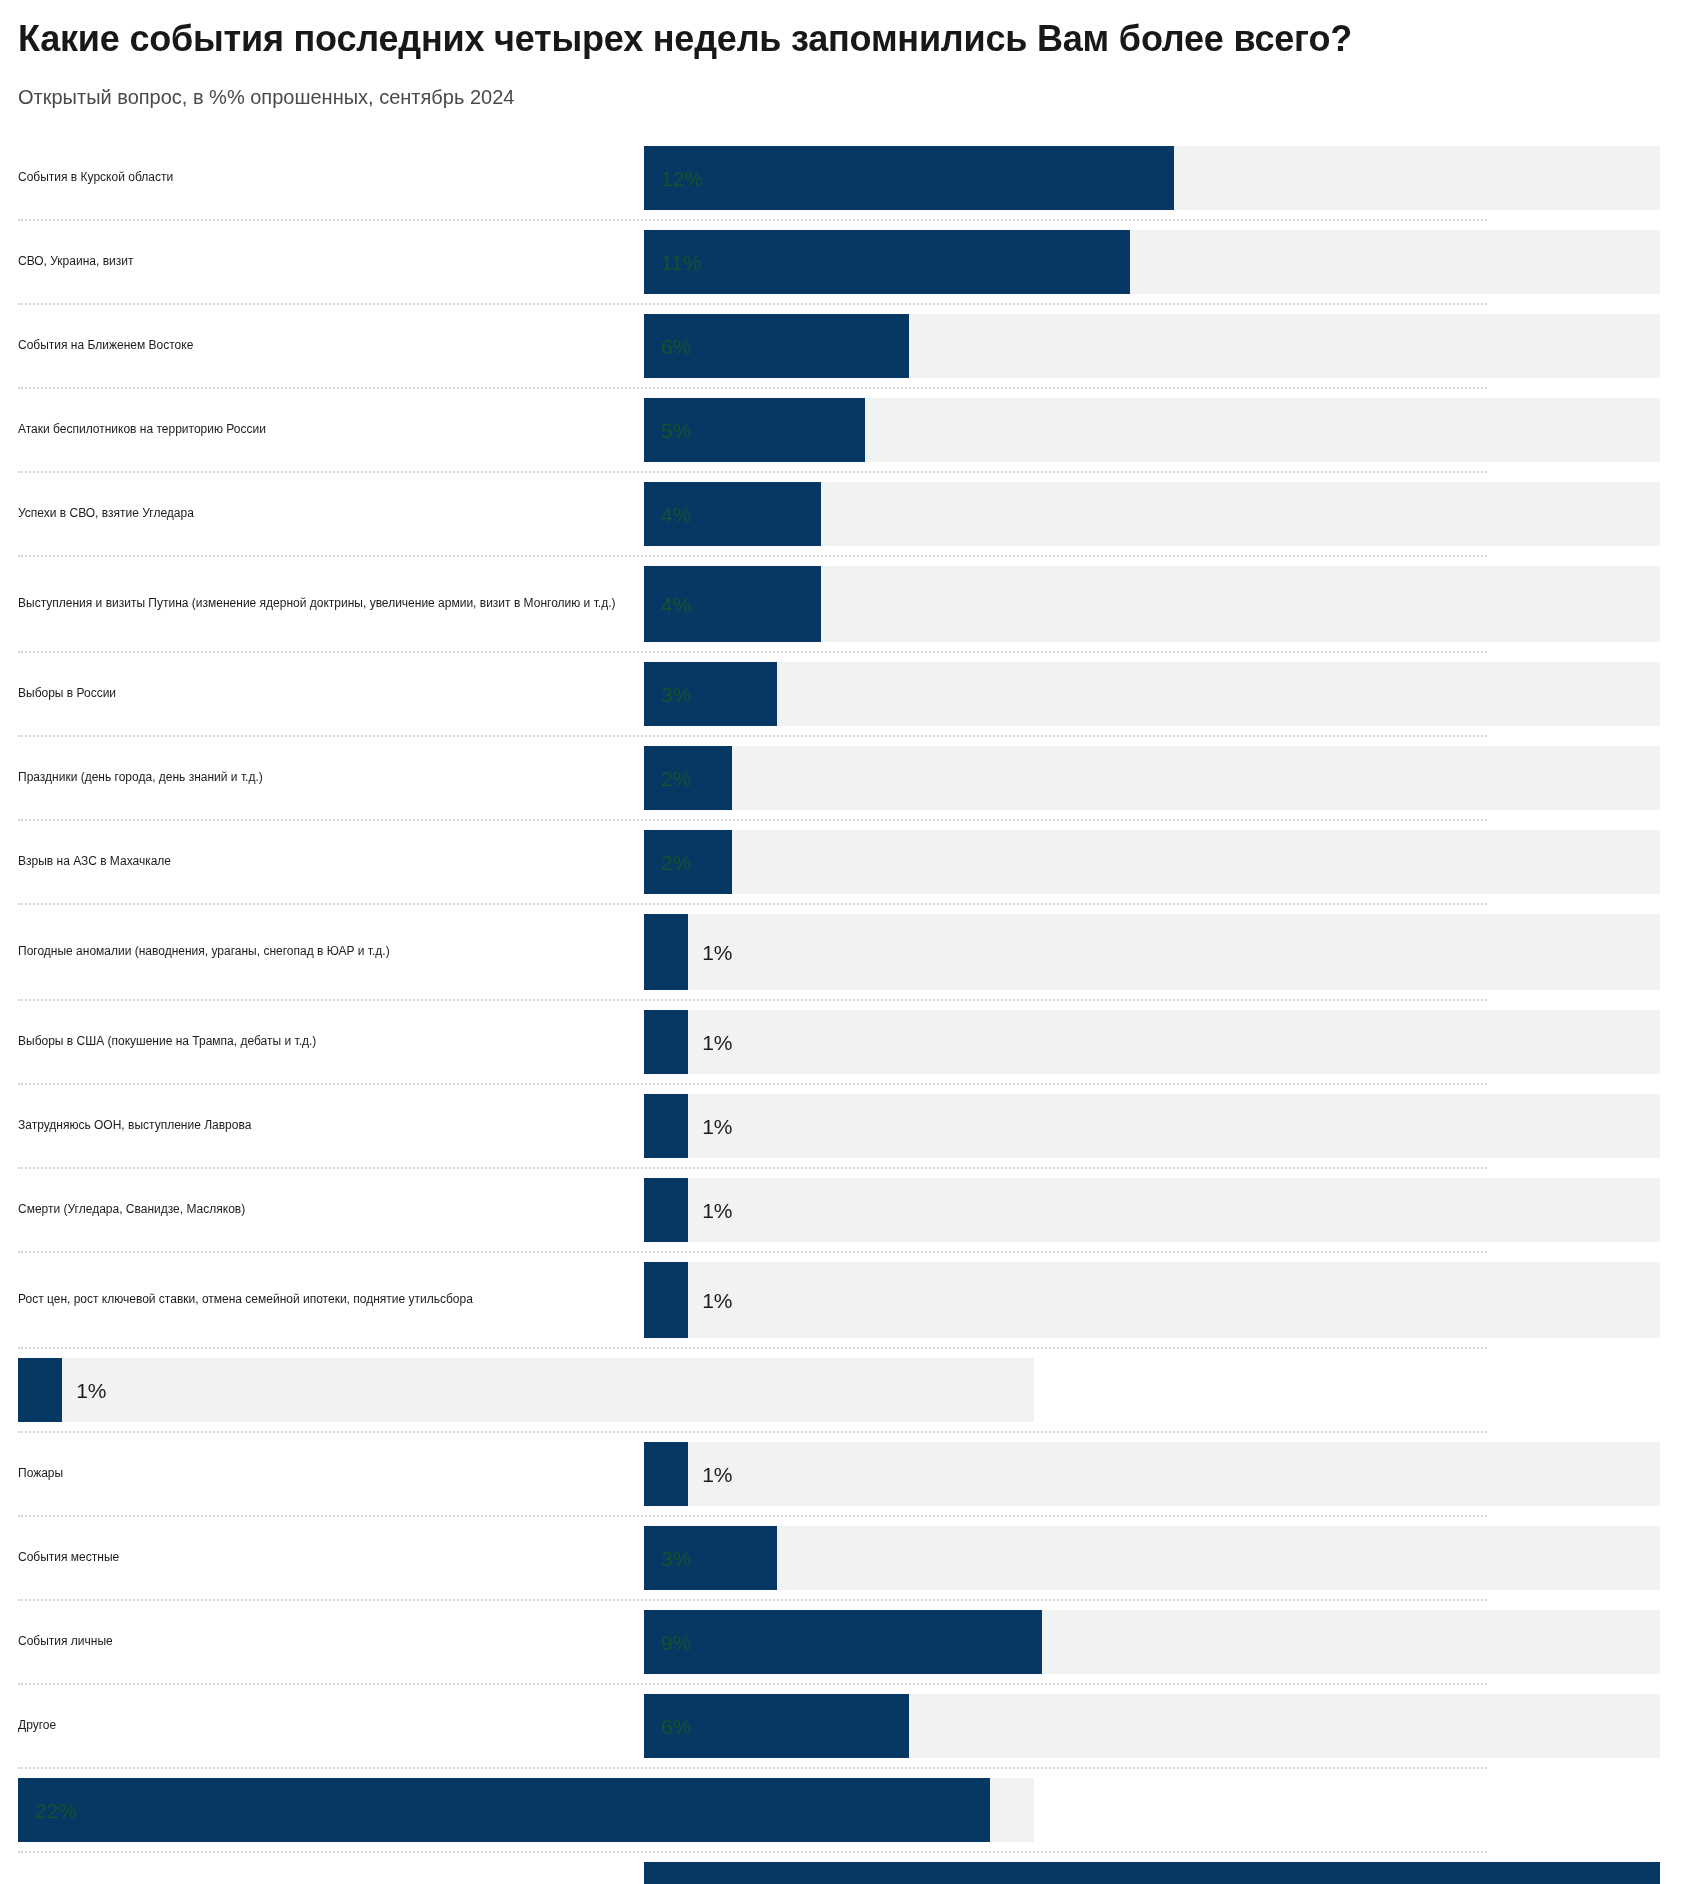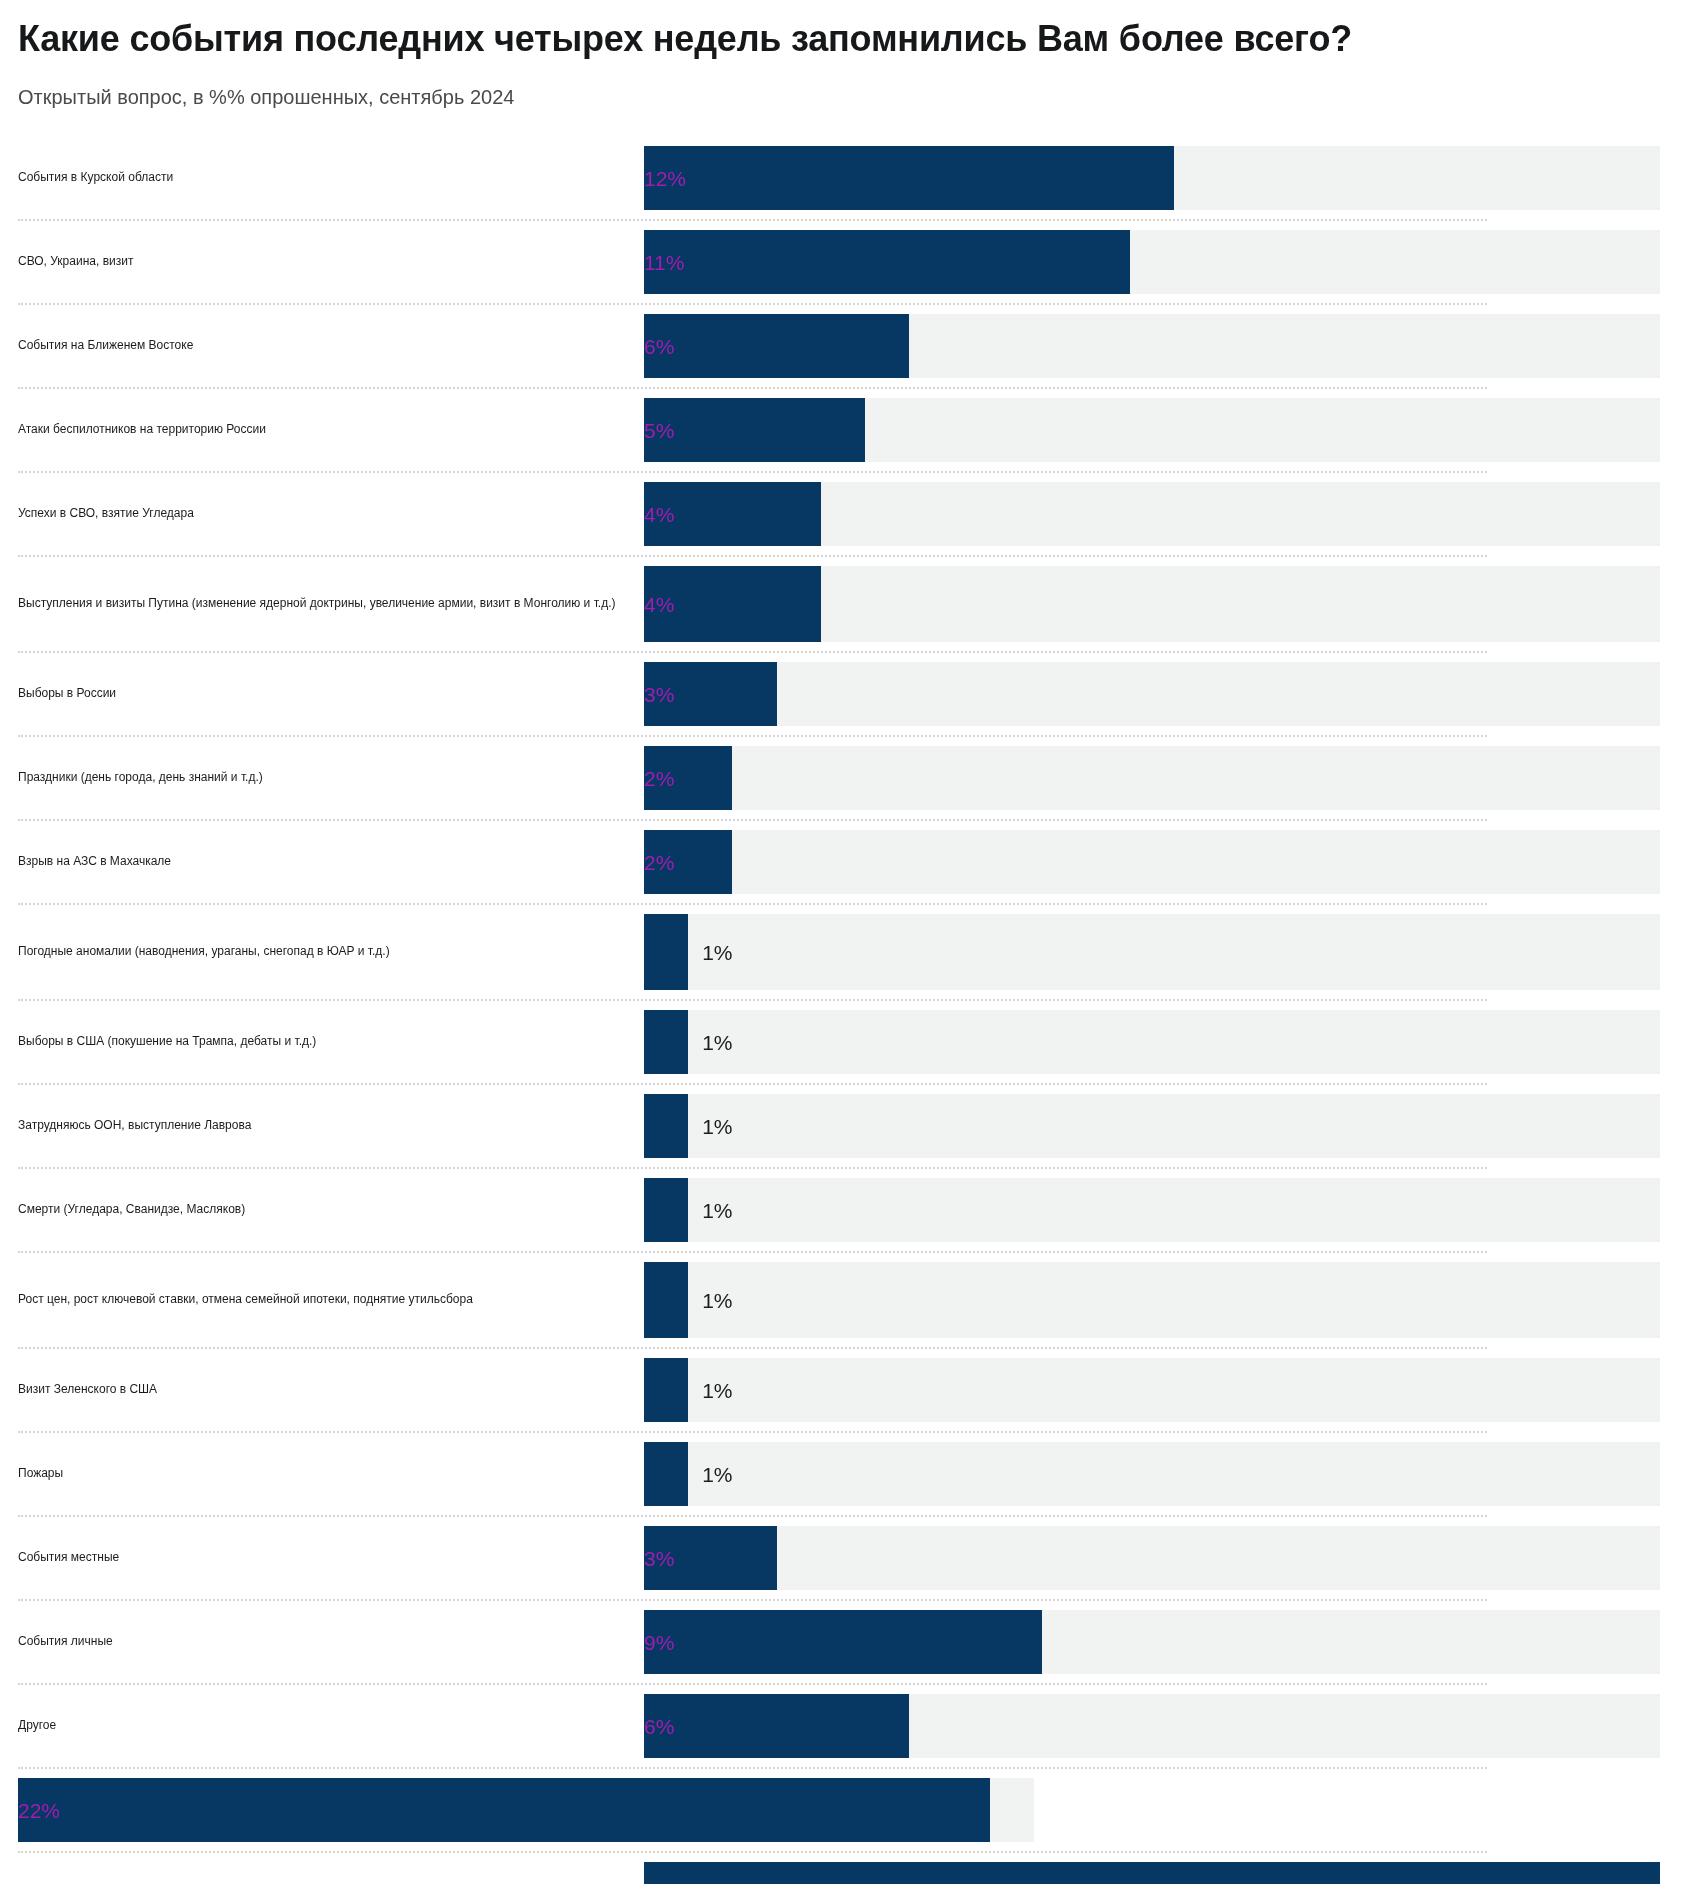--- a/index.html
+++ b/index.html
@@ -103,22 +103,22 @@
 
   .row-value {
     position: absolute;
     top: 50%;
     transform: translateY(-50%);
     font-size: 21px;
     line-height: 1;
     white-space: nowrap;
   }
   .row-value.inside {
-    color: #a21caf;
-    left: 0;
+    color: #14532d;
+    left: 17px;
   }
   .row-value.outside {
     color: #1c1c1c;
   }
 </style>
 </head>
 <body>
 
 <div class="page">
 
@@ -247,21 +247,20 @@
       <div class="bar-row tall">
         <div class="row-label">Рост цен, рост ключевой ставки, отмена семейной ипотеки, поднятие утильсбора</div>
         <div class="row-track-wrap">
           <div class="row-track">
             <div class="row-fill" style="width: 4.34783%; background: rgb(7, 55, 99);"></div>
             <div class="row-value outside" style="left: calc(4.34783% + 14px);">1%</div>
           </div>
         </div>
       </div>
       <div class="bar-row">
-        <div class="row-label">Визит Зеленского в США</div>
         <div class="row-track-wrap">
           <div class="row-track">
             <div class="row-fill" style="width: 4.34783%; background: rgb(7, 55, 99);"></div>
             <div class="row-value outside" style="left: calc(4.34783% + 14px);">1%</div>
           </div>
         </div>
       </div>
       <div class="bar-row">
         <div class="row-label">Пожары</div>
         <div class="row-track-wrap">

